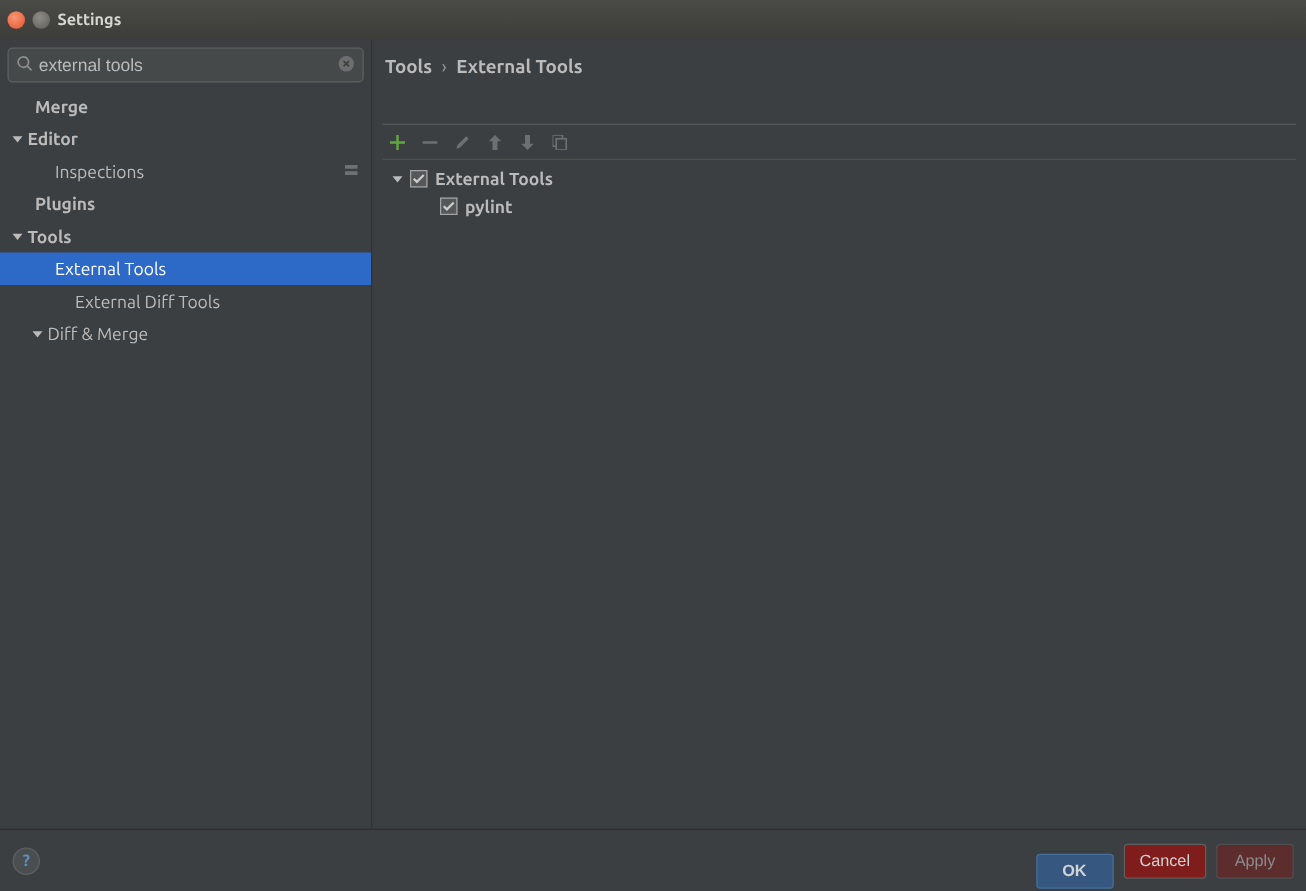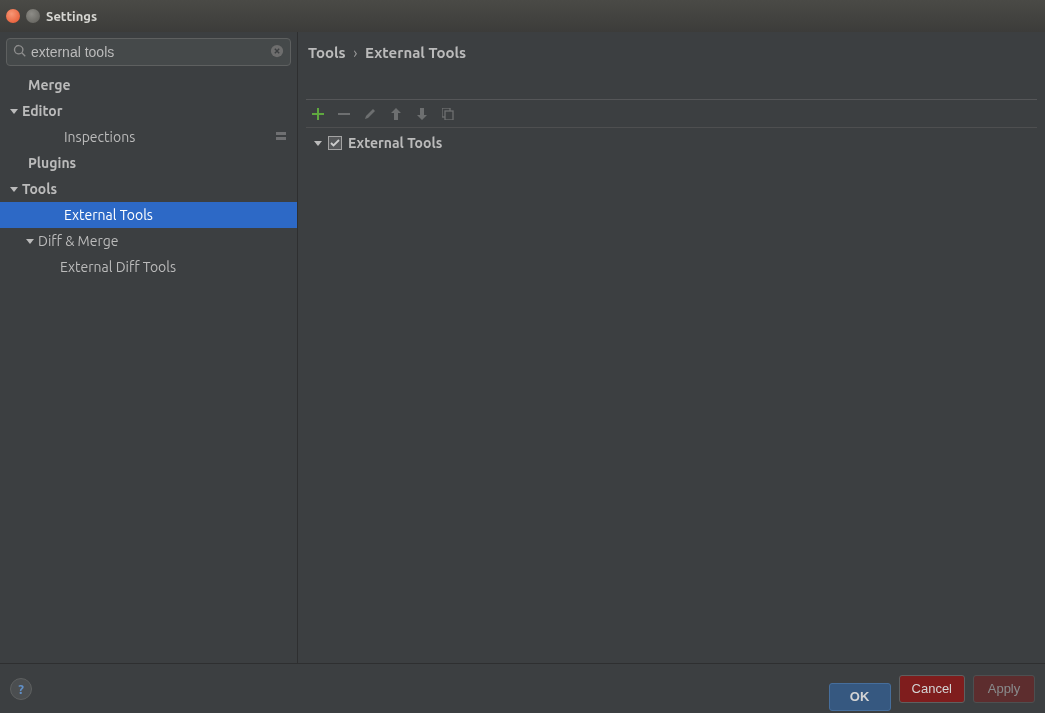--- a/index.html
+++ b/index.html
@@ -88,21 +88,21 @@
     color: #ffffff;
   }
   .arrow {
     width: 0; height: 0;
     border-style: solid;
     border-width: 5px 4px 0 4px;
     border-color: #bbbbbb transparent transparent transparent;
     margin-right: 4px;
   }
   .indent-1 { padding-left: 28px; }
-  .indent-2 { padding-left: 64px; }
+  .indent-2 { padding-left: 44px; }
   .indent-3 { padding-left: 60px; }
   .overridden-icon {
     position: absolute;
     right: 10px;
     opacity: 0.4;
   }
   .content {
     flex: 1;
     display: flex;
     flex-direction: column;
@@ -254,26 +254,26 @@
       <div class="tree-row bold indent-1">
         <span>Plugins</span>
       </div>
       <div class="tree-row bold">
         <span class="arrow"></span>
         <span>Tools</span>
       </div>
       <div class="tree-row selected indent-2">
         <span>External Tools</span>
       </div>
+      <div class="tree-row indent-3">
+        <span>External Diff Tools</span>
+      </div>
       <div class="tree-row indent-1" style="padding-left:26px;">
         <span class="arrow"></span>
         <span>Diff &amp; Merge</span>
-      </div>
-      <div class="tree-row indent-3">
-        <span>External Diff Tools</span>
       </div>
     </div>
   </div>
 
   <div class="content">
     <div class="breadcrumb">
       <span>Tools</span>
       <span class="sep">›</span>
       <span>External Tools</span>
     </div>
@@ -314,20 +314,28 @@
       <div class="tree-content">
         <div class="ct-row">
           <span class="arrow"></span>
           <span class="chk">
             <svg viewBox="0 0 10 10">
                 <path d="M1 5l2.5 2.5L9 2" stroke="#cdcdcd" stroke-width="1.8" fill="none"></path>
               </svg>
           </span>
           <span>External Tools</span>
         </div>
+        <div class="ct-row ct-indent-1">
+          <span class="chk">
+            <svg viewBox="0 0 10 10">
+                <path d="M1 5l2.5 2.5L9 2" stroke="#cdcdcd" stroke-width="1.8" fill="none"></path>
+              </svg>
+          </span>
+          <span>pylint</span>
+        </div>
       </div>
     </div>
   </div>
 
 </div>
 
 <div class="footer">
   <div class="help-btn">
     <span>?</span>
   </div>

